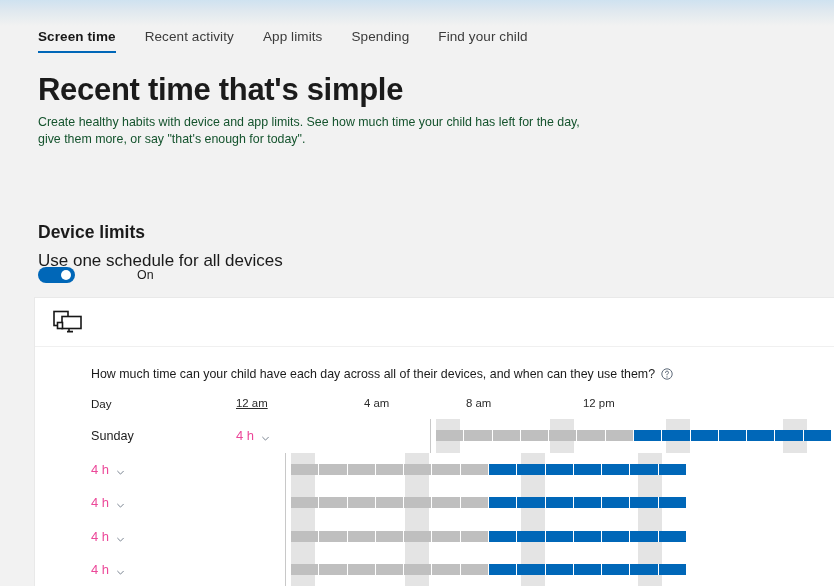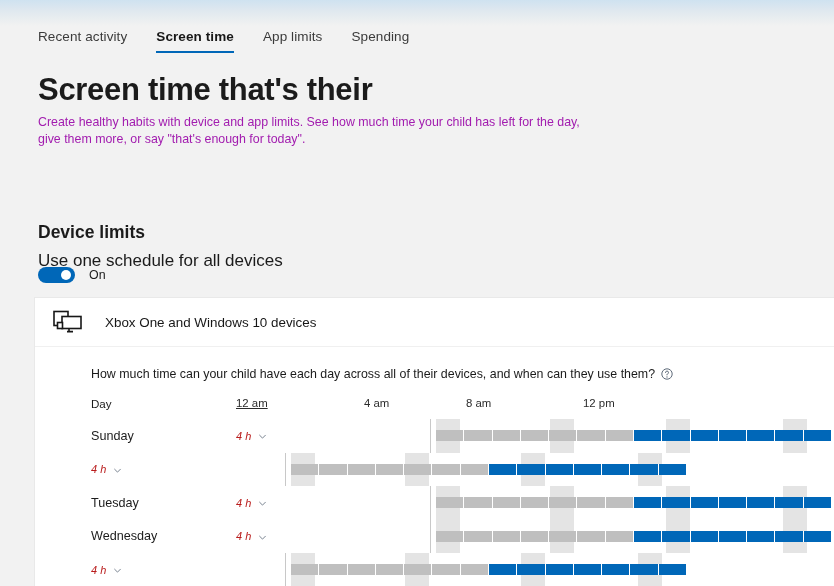--- a/index.html
+++ b/index.html
@@ -64,21 +64,21 @@
     color: #1b1b1b;
     margin: 0;
   }
   .page-sub {
     position: absolute;
     left: 38px;
     top: 114px;
     width: 553px;
     font-size: 12.4px;
     line-height: 17px;
-    color: #a21caf;
+    color: #14532d;
   }
 
   
   .section-title {
     position: absolute;
     left: 38px;
     top: 222px;
     font-size: 17.5px;
     font-weight: 600;
     color: #1b1b1b;
@@ -90,20 +90,21 @@
     top: 251px;
     font-size: 17px;
     color: #1b1b1b;
   }
   .toggle-row {
     position: absolute;
     left: 38px;
     top: 267px;
     display: flex;
     align-items: center;
+    gap: 48px;
   }
   .toggle {
     width: 37px;
     height: 16px;
     border-radius: 9px;
     background: #0067b8;
     position: relative;
     cursor: pointer;
     flex: none;
   }
@@ -194,24 +195,23 @@
     width: 145px;
     flex: none;
     font-size: 12.6px;
     color: #1b1b1b;
   }
   .limit-cell {
     width: 194px;
     flex: none;
     display: flex;
     align-items: center;
-    font-size: 11px;
-    color: #b91c1c;
+    font-size: 13px;
+    color: #ec4899;
     cursor: pointer;
-    font-style: italic;
   }
   .limit-cell .chev {
     margin-left: 7px;
     width: 9px; height: 9px;
     display: inline-block;
   }
 
   
   .timeline {
     position: relative;
@@ -252,27 +252,28 @@
   }
   .tl-seg.blocked { background: #bfbfbf; }
   .tl-seg.allowed { background: #0067b8; }
 </style>
 </head>
 <body>
 
 <div class="top-gradient"></div>
 
 <div class="tabbar" id="tabbar">
+    <div class="tab active">Screen time</div>
     <div class="tab">Recent activity</div>
-    <div class="tab active">Screen time</div>
     <div class="tab">App limits</div>
     <div class="tab">Spending</div>
+    <div class="tab">Find your child</div>
   </div>
 
-<h1 class="page-title">Screen time that's their</h1>
+<h1 class="page-title">Recent time that's simple</h1>
 <div class="page-sub">Create healthy habits with device and app limits. See how much time your child has left for the day, give them more, or say "that's enough for today".</div>
 
 <h2 class="section-title">Device limits</h2>
 <div class="toggle-label">Use one schedule for all devices</div>
 <div class="toggle-row">
   <div class="toggle">
     <div class="knob"></div>
   </div>
   <span class="toggle-state">On</span>
 </div>
@@ -280,21 +281,20 @@
 <div class="card">
   <div class="card-head">
     <span class="device-icon">
       <svg viewBox="0 0 30 24" width="30" height="24" aria-hidden="true">
         <rect x="1" y="1.5" width="14" height="14" fill="none" stroke="#171717" stroke-width="1.6"></rect>
         <rect x="9" y="6.5" width="19" height="12" fill="#ffffff" stroke="#171717" stroke-width="1.6"></rect>
         <path d="M16 18.5 v2.6 M14 21.6 h6" stroke="#171717" stroke-width="1.6" fill="none"></path>
         <rect x="4.5" y="12.5" width="5" height="6" fill="#ffffff" stroke="#171717" stroke-width="1.6"></rect>
       </svg>
     </span>
-    <span class="card-head-title">Xbox One and Windows 10 devices</span>
   </div>
 
   <div class="card-body">
     <div class="help-line">
       <span>How much time can your child have each day across all of their devices, and when can they use them?</span>
       <span class="help-icon">
         <svg viewBox="0 0 12 12" width="12" height="12" aria-hidden="true">
           <circle cx="6" cy="6" r="5.2" fill="none" stroke="#5f6b7a" stroke-width="1"></circle>
           <path d="M4.5 4.5a1.5 1.5 0 1 1 1.9 1.5c-.4.15-.4.5-.4.9" fill="none" stroke="#5f6b7a" stroke-width="1" stroke-linecap="round"></path>
           <circle cx="6" cy="9" r=".65" fill="#5f6b7a"></circle>
@@ -374,21 +374,20 @@
                 <div class="tl-seg allowed" style="width: 28.2857px;"></div>
                 <div class="tl-seg allowed" style="width: 28.2857px;"></div>
                 <div class="tl-seg allowed" style="width: 28.2857px;"></div>
                 <div class="tl-seg allowed" style="width: 28.2857px;"></div>
                 <div class="tl-seg allowed" style="width: 28.2857px;"></div>
                 <div class="tl-seg allowed" style="width: 28.2857px;"></div>
               </div>
             </div>
           </div>
           <div class="sched-row">
-            <div class="day-name">Tuesday</div>
             <div class="limit-cell">
               <span>4 h</span>
               <span class="chev"><svg viewBox="0 0 10 10" width="9" height="9">
                   <path d="M1.5 3.3 L5 6.8 L8.5 3.3" fill="none" stroke="#6b7684" stroke-width="1"></path>
                 </svg></span>
             </div>
             <div class="timeline">
               <div class="tl-bands">
                 <div class="tl-band" style="left: 6px;"></div>
                 <div class="tl-band" style="left: 120px;"></div>
@@ -408,21 +407,20 @@
                 <div class="tl-seg allowed" style="width: 28.2857px;"></div>
                 <div class="tl-seg allowed" style="width: 28.2857px;"></div>
                 <div class="tl-seg allowed" style="width: 28.2857px;"></div>
                 <div class="tl-seg allowed" style="width: 28.2857px;"></div>
                 <div class="tl-seg allowed" style="width: 28.2857px;"></div>
                 <div class="tl-seg allowed" style="width: 28.2857px;"></div>
               </div>
             </div>
           </div>
           <div class="sched-row">
-            <div class="day-name">Wednesday</div>
             <div class="limit-cell">
               <span>4 h</span>
               <span class="chev"><svg viewBox="0 0 10 10" width="9" height="9">
                   <path d="M1.5 3.3 L5 6.8 L8.5 3.3" fill="none" stroke="#6b7684" stroke-width="1"></path>
                 </svg></span>
             </div>
             <div class="timeline">
               <div class="tl-bands">
                 <div class="tl-band" style="left: 6px;"></div>
                 <div class="tl-band" style="left: 120px;"></div>

